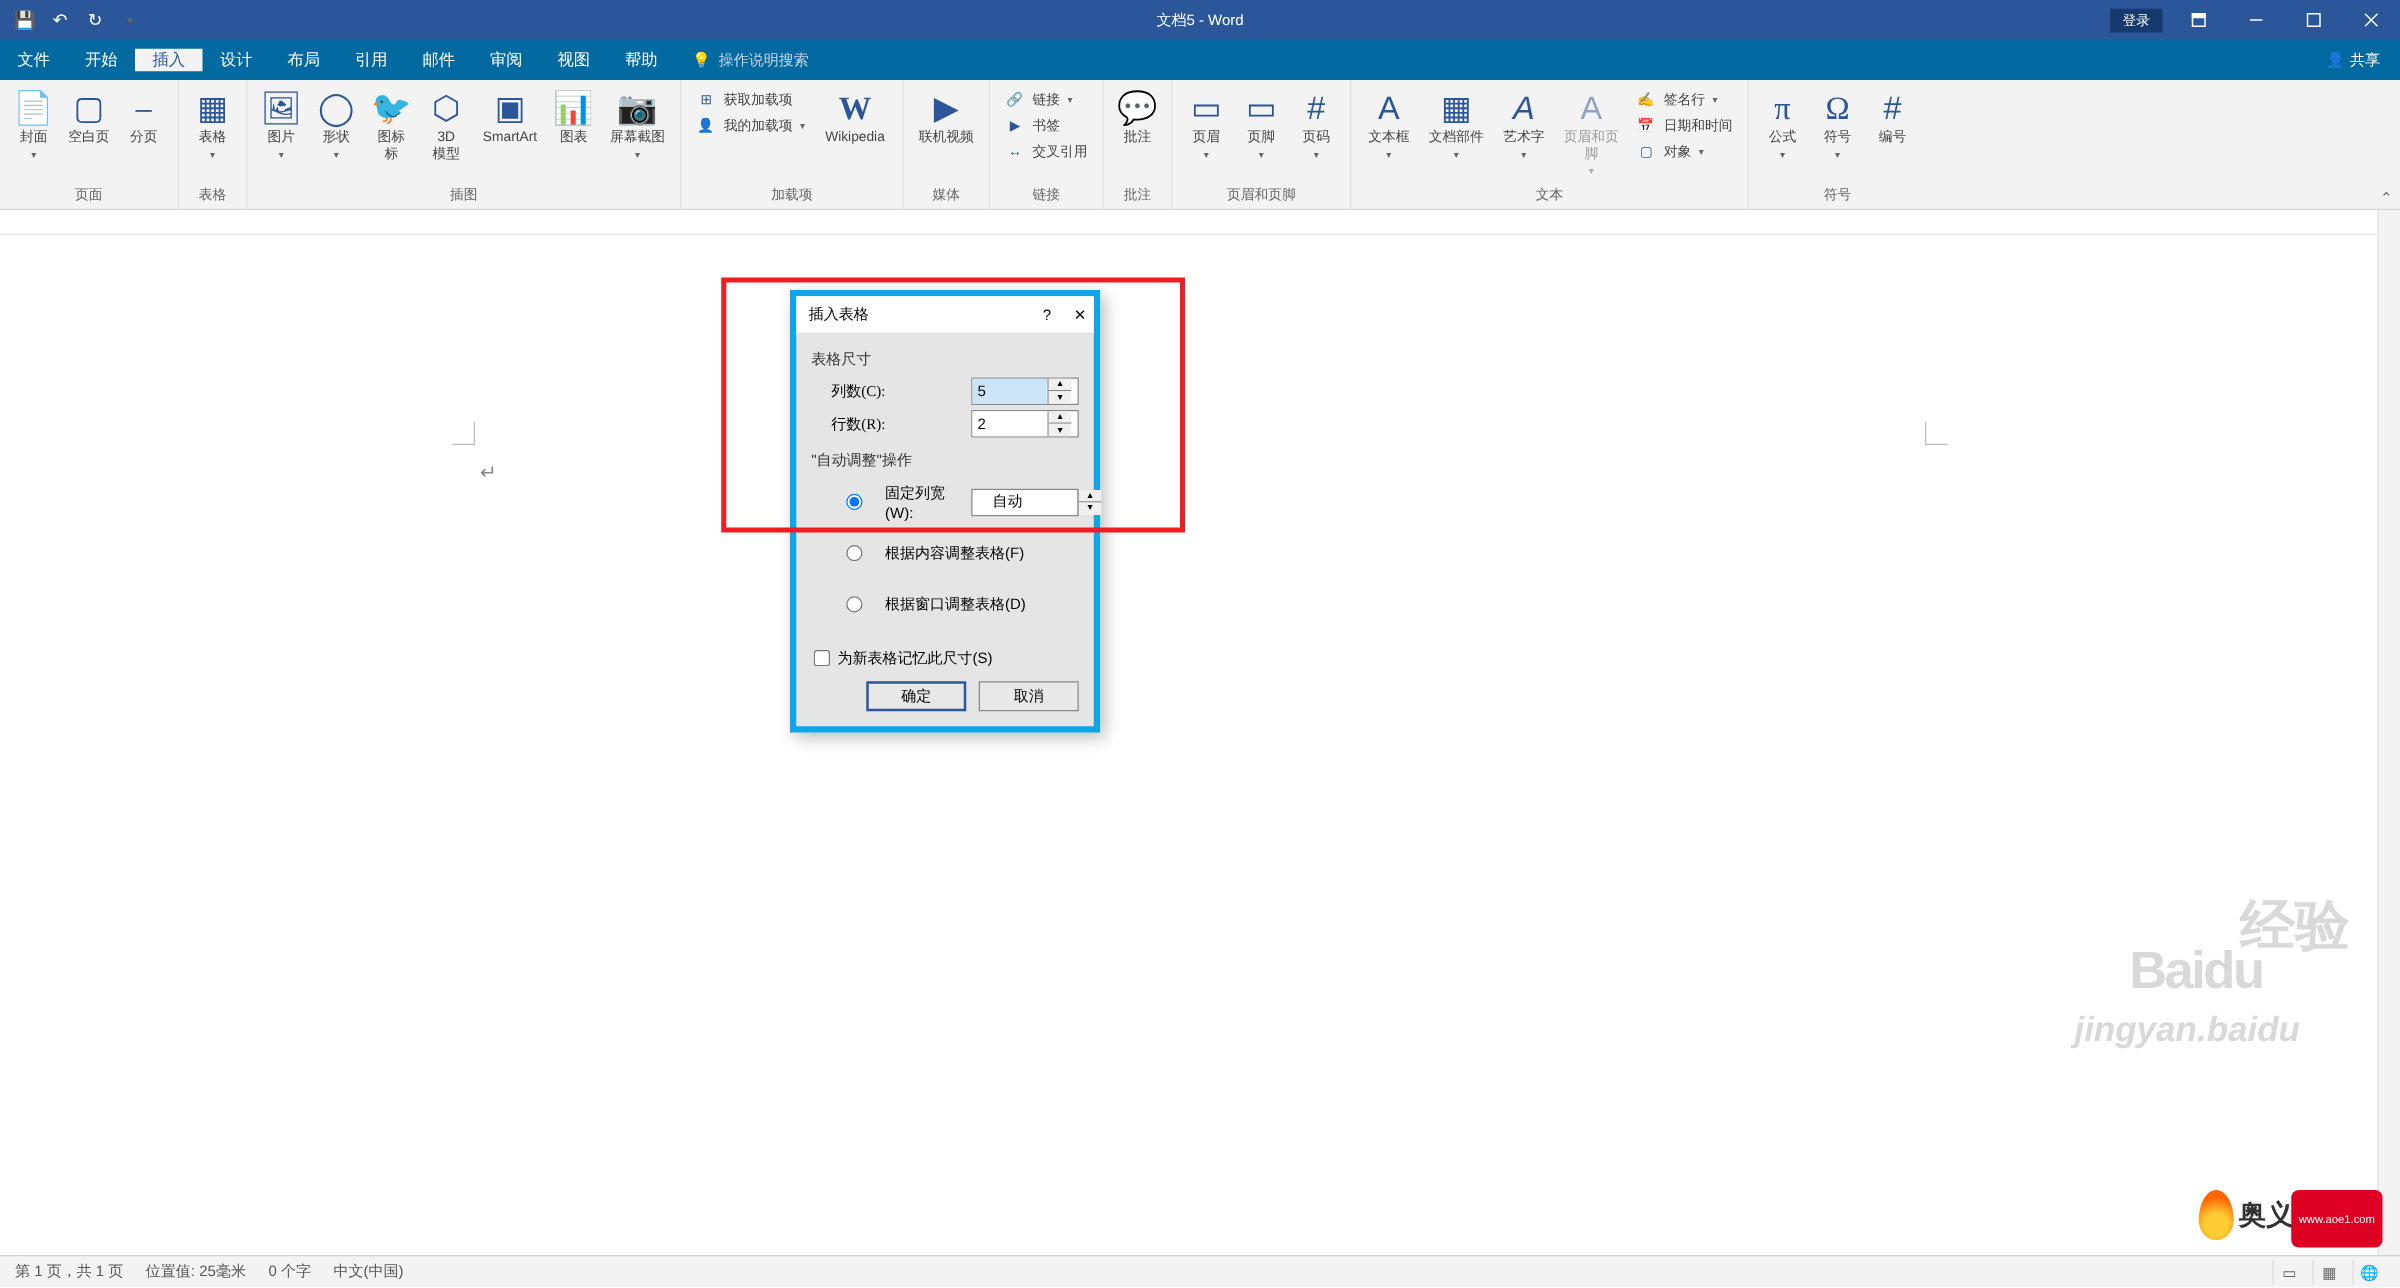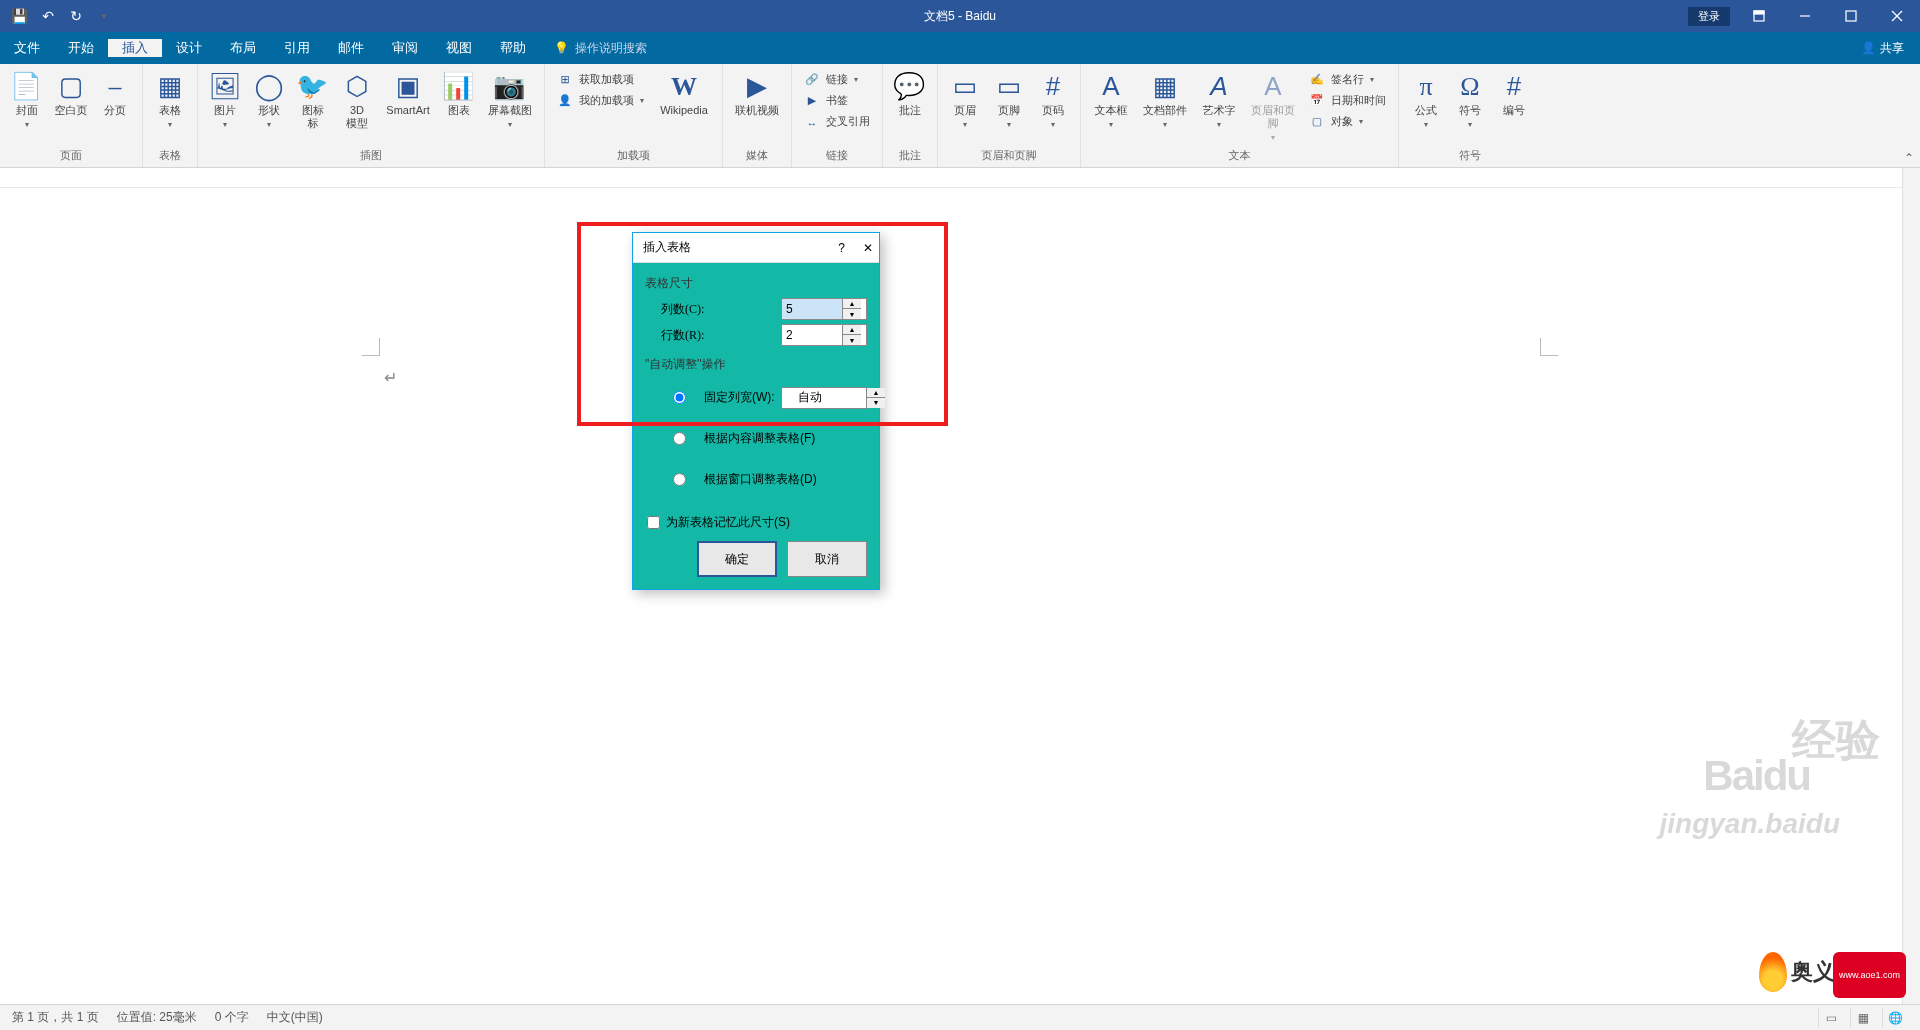--- a/index.html
+++ b/index.html
@@ -39,38 +39,38 @@
 
 .doc-area { position: absolute; top: 168px; left: 0; right: 0; bottom: 26px; background: #fff; overflow: hidden; }
 .ruler-space { height: 20px; background: #fff; border-bottom: 1px solid #e8e8e8; }
 .page { width: 1160px; margin: 0 auto; background: #fff; position: relative; padding-top: 150px; }
 .page-corner-l { position: absolute; left: -18px; top: 150px; width: 18px; height: 18px; border-right: 1px solid #bbb; border-bottom: 1px solid #bbb; }
 .page-corner-r { position: absolute; right: -18px; top: 150px; width: 18px; height: 18px; border-left: 1px solid #bbb; border-bottom: 1px solid #bbb; }
 .cursor-mark { position: absolute; left: 4px; top: 180px; font-size: 16px; color: #888; }
 
 
 .red-highlight { position: absolute; border: 4px solid #ef1c22; pointer-events: none; z-index: 110; }
-.dialog { position: absolute; background: #14b8a6; border: 1px solid #0ea5e9; box-shadow: 4px 4px 12px rgba(0,0,0,0.25); z-index: 100; font-size: 12px; }
+.dialog { position: absolute; background: #e5e5e5; border: 5px solid #0ea5e9; box-shadow: 4px 4px 12px rgba(0,0,0,0.25); z-index: 100; font-size: 12px; }
 .dialog-title { height: 30px; display: flex; align-items: center; padding: 0 10px; background: #fff; border-bottom: 1px solid #ddd; position: relative; }
 .dialog-title .dt-right { position: absolute; right: 6px; top: 0; height: 30px; display: flex; align-items: center; gap: 18px; }
 .dialog-body { padding: 10px 12px 12px; }
 .group-hdr { font-size: 12px; color: #333; margin: 2px 0 6px; }
 .form-row { display: flex; align-items: center; margin: 4px 0 4px 16px; }
 .form-row .lab { width: 110px; font-family: Liberation Serif, serif; }
 .spin { display: flex; align-items: center; border: 1px solid #888; background: #fff; height: 22px; margin-left: auto; width: 86px; }
 .spin input { border: none; width: 60px; padding: 0 4px; font-size: 12px; outline: none; height: 100%; }
 .spin input.sel { background: #cce4f7; }
 .spin-btns { display: flex; flex-direction: column; border-left: 1px solid #888; }
 .spin-btns div { width: 18px; height: 10px; display: flex; align-items: center; justify-content: center; font-size: 7px; line-height: 1; background: #f0f0f0; cursor: pointer; }
 .spin-btns div:first-child { border-bottom: 1px solid #888; }
 .radio-row { display: flex; align-items: center; margin: 4px 0 4px 16px; gap: 6px; }
 .radio-row input { margin: 12px; }
 .chk-row { display: flex; align-items: center; gap: 6px; margin: 16px 0 10px 2px; }
 .dlg-btns { display: flex; gap: 10px; justify-content: flex-end; margin-top: 6px; }
-.dlg-btn { width: 80px; height: 36px; border: 1px solid #888; background: #e8e8e8; font-size: 12px; cursor: pointer; }
+.dlg-btn { width: 80px; height: 24px; border: 1px solid #888; background: #e8e8e8; font-size: 12px; cursor: pointer; }
 .dlg-btn.primary { border: 2px solid #2b579a; background: #e8e8e8; }
 
 
 .statusbar { position: absolute; bottom: 0; left: 0; right: 0; height: 26px; background: #f3f3f3; border-top: 1px solid #d4d4d4; display: flex; align-items: center; font-size: 12px; color: #555; padding: 0 12px; gap: 18px; }
 .statusbar .right { margin-left: auto; display: flex; align-items: center; gap: 6px; }
 .view-btn { width: 26px; height: 20px; display: flex; align-items: center; justify-content: center; color: #666; cursor: pointer; border-left: 1px solid #ddd; }
 
 
 .wm { position: absolute; color: #d9d9d9; font-weight: bold; pointer-events: none; user-select: none; z-index: 50; }
 .wm-baidu { right: 110px; bottom: 230px; font-size: 42px; font-family: Arial; letter-spacing: -2px; }
@@ -86,21 +86,21 @@
 </head>
 <body>
 
 <div class="titlebar">
   <div class="qat">
     <div class="qat-btn">💾</div>
     <div class="qat-btn">↶</div>
     <div class="qat-btn">↻</div>
     <div class="qat-btn drop">▼</div>
   </div>
-  <div class="title-center">文档5 - Baidu</div>
+  <div class="title-center">文档5 - Word</div>
   <div class="titlebar-right">
     <div class="login-btn">登录</div>
     <div class="win-btn">
         <svg width="14" height="14">
           <rect x="2" y="2" width="10" height="10" stroke-width="1.2"></rect>
           <rect x="2" y="2" width="10" height="3" fill="#fff" stroke-width="1.2"></rect>
         </svg>
       </div>
     <div class="win-btn">
         <svg width="12" height="12">

